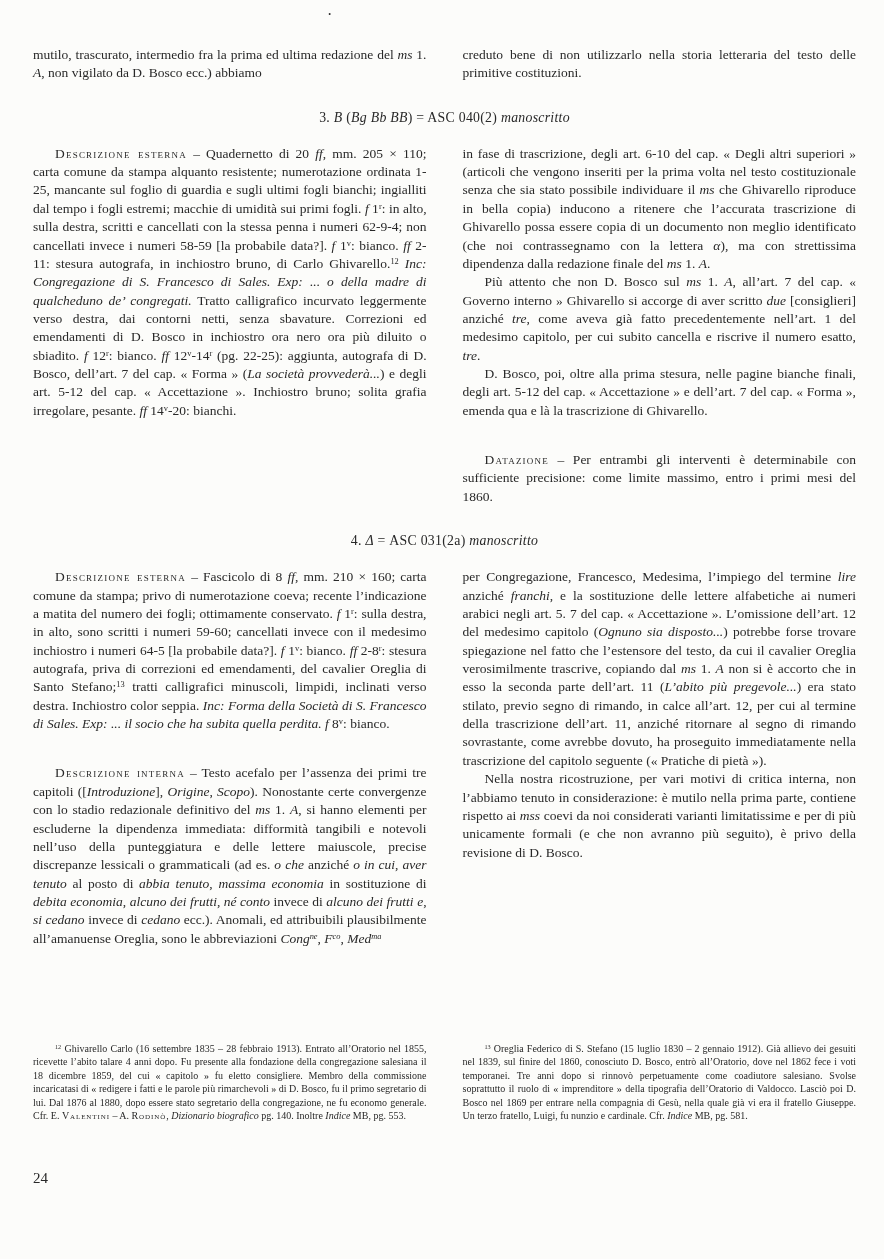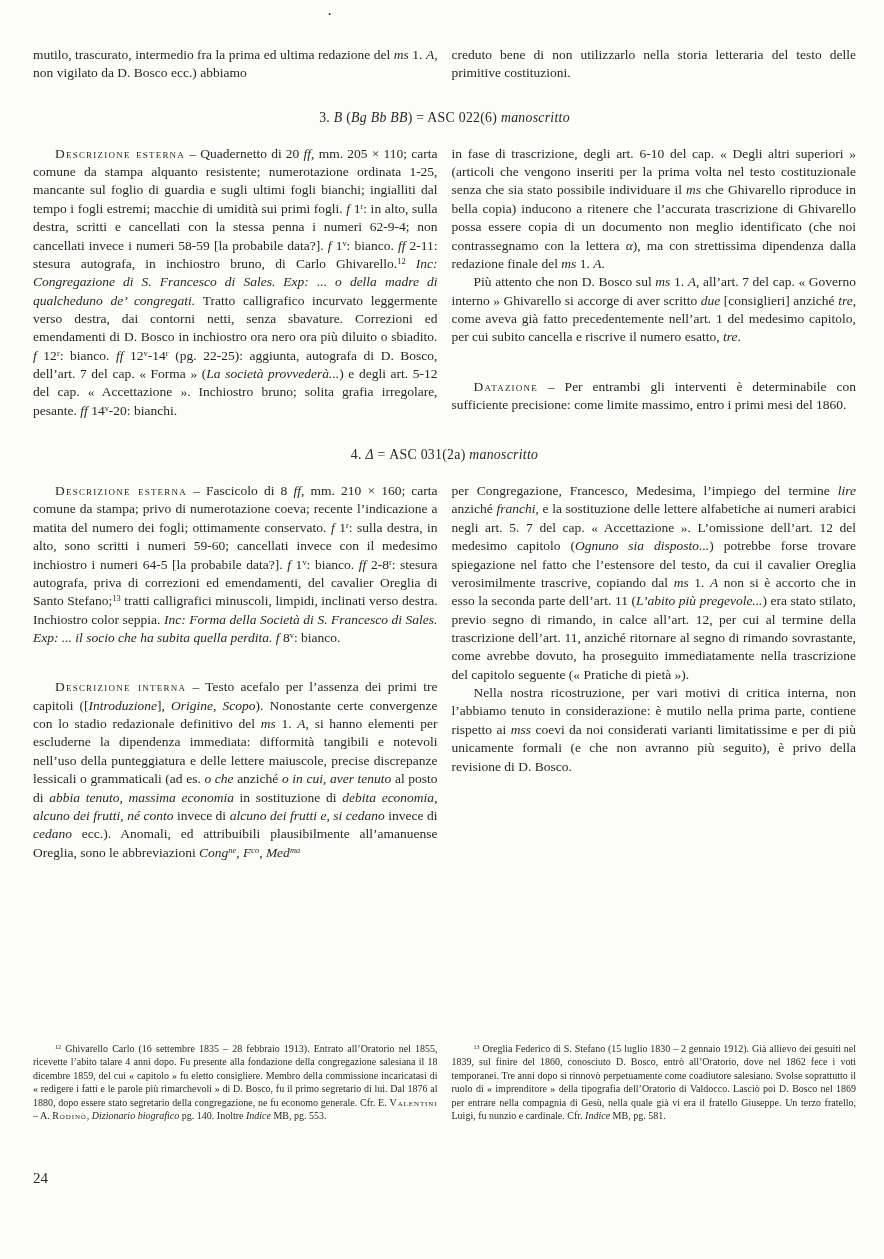--- a/index.html
+++ b/index.html
@@ -19,20 +19,21 @@
   }
   .top-mark {
     position: absolute; top: 6px; left: 327px;
     font-size: 16px; color: #303030;
   }
   .cols {
     display: grid;
     grid-template-columns: 1fr 1fr;
     column-gap: 14px;
     align-items: start;
+    gap: 36px;
   }
   p {
     margin: 0;
     font-size: 13.5px;
     line-height: 1.36;
     text-align: justify;
     hyphens: auto;
   }
   .indent { text-indent: 22px; }
   .gap { margin-top: 31px; }
@@ -66,29 +67,30 @@
 
 <div class="page">
 
   <span class="top-mark">·</span>
 
   <div class="cols">
     <p><span>mutilo, trascurato, intermedio fra la prima ed ultima redazione del </span><span class="s-i">ms</span><span> 1. </span><span class="s-i">A</span><span>, non vigilato da D. Bosco ecc.) abbiamo</span></p>
     <p><span>creduto bene di non utilizzarlo nella storia letteraria del testo delle primitive costituzioni.</span></p>
   </div>
 
-  <h2 class="heading"><span>3. </span><span class="s-i">B</span><span> (</span><span class="s-i">Bg Bb BB</span><span>) = ASC 022(6) </span><span class="s-i">manoscritto</span></h2>
+  <h2 class="heading"><span>3. </span><span class="s-i">B</span><span> (</span><span class="s-i">Bg Bb BB</span><span>) = ASC 040(2) </span><span class="s-i">manoscritto</span></h2>
 
   <div class="cols">
     <div>
       <p class="indent"><span class="s-sc">Descrizione esterna</span><span> – Quadernetto di 20 </span><span class="s-i">ff</span><span>, mm. 205 × 110; carta comune da stampa alquanto resistente; numerotazione ordinata 1-25, mancante sul foglio di guardia e sugli ultimi fogli bianchi; ingialliti dal tempo i fogli estremi; macchie di umidità sui primi fogli. </span><span class="s-i">f</span><span> 1</span><span class="s-sup">r</span><span>: in alto, sulla destra, scritti e cancellati con la stessa penna i numeri 62-9-4; non cancellati invece i numeri 58-59 [la probabile data?]. </span><span class="s-i">f</span><span> 1</span><span class="s-sup">v</span><span>: bianco. </span><span class="s-i">ff</span><span> 2-11: stesura autografa, in inchiostro bruno, di Carlo Ghivarello.</span><span class="s-sup">12</span><span> </span><span class="s-i">Inc: Congregazione di S. Francesco di Sales. Exp: ... o della madre di qualcheduno de’ congregati.</span><span> Tratto calligrafico incurvato leggermente verso destra, dai contorni netti, senza sbavature. Correzioni ed emendamenti di D. Bosco in inchiostro ora nero ora più diluito o sbiadito. </span><span class="s-i">f</span><span> 12</span><span class="s-sup">r</span><span>: bianco. </span><span class="s-i">ff</span><span> 12</span><span class="s-sup">v</span><span>-14</span><span class="s-sup">r</span><span> (pg. 22-25): aggiunta, autografa di D. Bosco, dell’art. 7 del cap. « Forma » (</span><span class="s-i">La società provvederà...</span><span>) e degli art. 5-12 del cap. « Accettazione ». Inchiostro bruno; solita grafia irregolare, pesante. </span><span class="s-i">ff</span><span> 14</span><span class="s-sup">v</span><span>-20: bianchi.</span></p>
     </div>
     <div>
       <p><span>in fase di trascrizione, degli art. 6-10 del cap. « Degli altri superiori » (articoli che vengono inseriti per la prima volta nel testo costituzionale senza che sia stato possibile individuare il </span><span class="s-i">ms</span><span> che Ghivarello riproduce in bella copia) inducono a ritenere che l’accurata trascrizione di Ghivarello possa essere copia di un documento non meglio identificato (che noi contrassegnamo con la lettera </span><span class="s-i">α</span><span>), ma con strettissima dipendenza dalla redazione finale del </span><span class="s-i">ms</span><span> 1. </span><span class="s-i">A</span><span>.</span></p>
       <p class="indent"><span>Più attento che non D. Bosco sul </span><span class="s-i">ms</span><span> 1. </span><span class="s-i">A</span><span>, all’art. 7 del cap. « Governo interno » Ghivarello si accorge di aver scritto </span><span class="s-i">due</span><span> [consiglieri] anziché </span><span class="s-i">tre</span><span>, come aveva già fatto precedentemente nell’art. 1 del medesimo capitolo, per cui subito cancella e riscrive il numero esatto, </span><span class="s-i">tre</span><span>.</span></p>
+      <p class="indent"><span>D. Bosco, poi, oltre alla prima stesura, nelle pagine bianche finali, degli art. 5-12 del cap. « Accettazione » e dell’art. 7 del cap. « Forma », emenda qua e là la trascrizione di Ghivarello.</span></p>
       <p class="indent gap"><span class="s-sc">Datazione</span><span> – Per entrambi gli interventi è determinabile con sufficiente precisione: come limite massimo, entro i primi mesi del 1860.</span></p>
     </div>
   </div>
 
   <h2 class="heading"><span>4. </span><span class="s-i">Δ</span><span> = ASC 031(2a) </span><span class="s-i">manoscritto</span></h2>
 
   <div class="cols">
     <div>
       <p class="indent"><span class="s-sc">Descrizione esterna</span><span> – Fascicolo di 8 </span><span class="s-i">ff</span><span>, mm. 210 × 160; carta comune da stampa; privo di numerotazione coeva; recente l’indicazione a matita del numero dei fogli; ottimamente conservato. </span><span class="s-i">f</span><span> 1</span><span class="s-sup">r</span><span>: sulla destra, in alto, sono scritti i numeri 59-60; cancellati invece con il medesimo inchiostro i numeri 64-5 [la probabile data?]. </span><span class="s-i">f</span><span> 1</span><span class="s-sup">v</span><span>: bianco. </span><span class="s-i">ff</span><span> 2-8</span><span class="s-sup">r</span><span>: stesura autografa, priva di correzioni ed emendamenti, del cavalier Oreglia di Santo Stefano;</span><span class="s-sup">13</span><span> tratti calligrafici minuscoli, limpidi, inclinati verso destra. Inchiostro color seppia. </span><span class="s-i">Inc: Forma della Società di S. Francesco di Sales. Exp: ... il socio che ha subita quella perdita.</span><span> </span><span class="s-i">f</span><span> 8</span><span class="s-sup">v</span><span>: bianco.</span></p>
       <p class="indent gap"><span class="s-sc">Descrizione interna</span><span> – Testo acefalo per l’assenza dei primi tre capitoli ([</span><span class="s-i">Introduzione</span><span>], </span><span class="s-i">Origine</span><span>, </span><span class="s-i">Scopo</span><span>). Nonostante certe convergenze con lo stadio redazionale definitivo del </span><span class="s-i">ms</span><span> 1. </span><span class="s-i">A</span><span>, si hanno elementi per escluderne la dipendenza immediata: difformità tangibili e notevoli nell’uso della punteggiatura e delle lettere maiuscole, precise discrepanze lessicali o grammaticali (ad es. </span><span class="s-i">o che</span><span> anziché </span><span class="s-i">o in cui</span><span>, </span><span class="s-i">aver tenuto</span><span> al posto di </span><span class="s-i">abbia tenuto</span><span>, </span><span class="s-i">massima economia</span><span> in sostituzione di </span><span class="s-i">debita economia</span><span>, </span><span class="s-i">alcuno dei frutti</span><span>, </span><span class="s-i">né conto</span><span> invece di </span><span class="s-i">alcuno dei frutti e</span><span>, </span><span class="s-i">si cedano</span><span> invece di </span><span class="s-i">cedano</span><span> ecc.). Anomali, ed attribuibili plausibilmente all’amanuense Oreglia, sono le abbreviazioni </span><span class="s-i">Cong</span><span class="s-i s-sup">ne</span><span>, </span><span class="s-i">F</span><span class="s-i s-sup">co</span><span>, </span><span class="s-i">Med</span><span class="s-i s-sup">ma</span></p>

